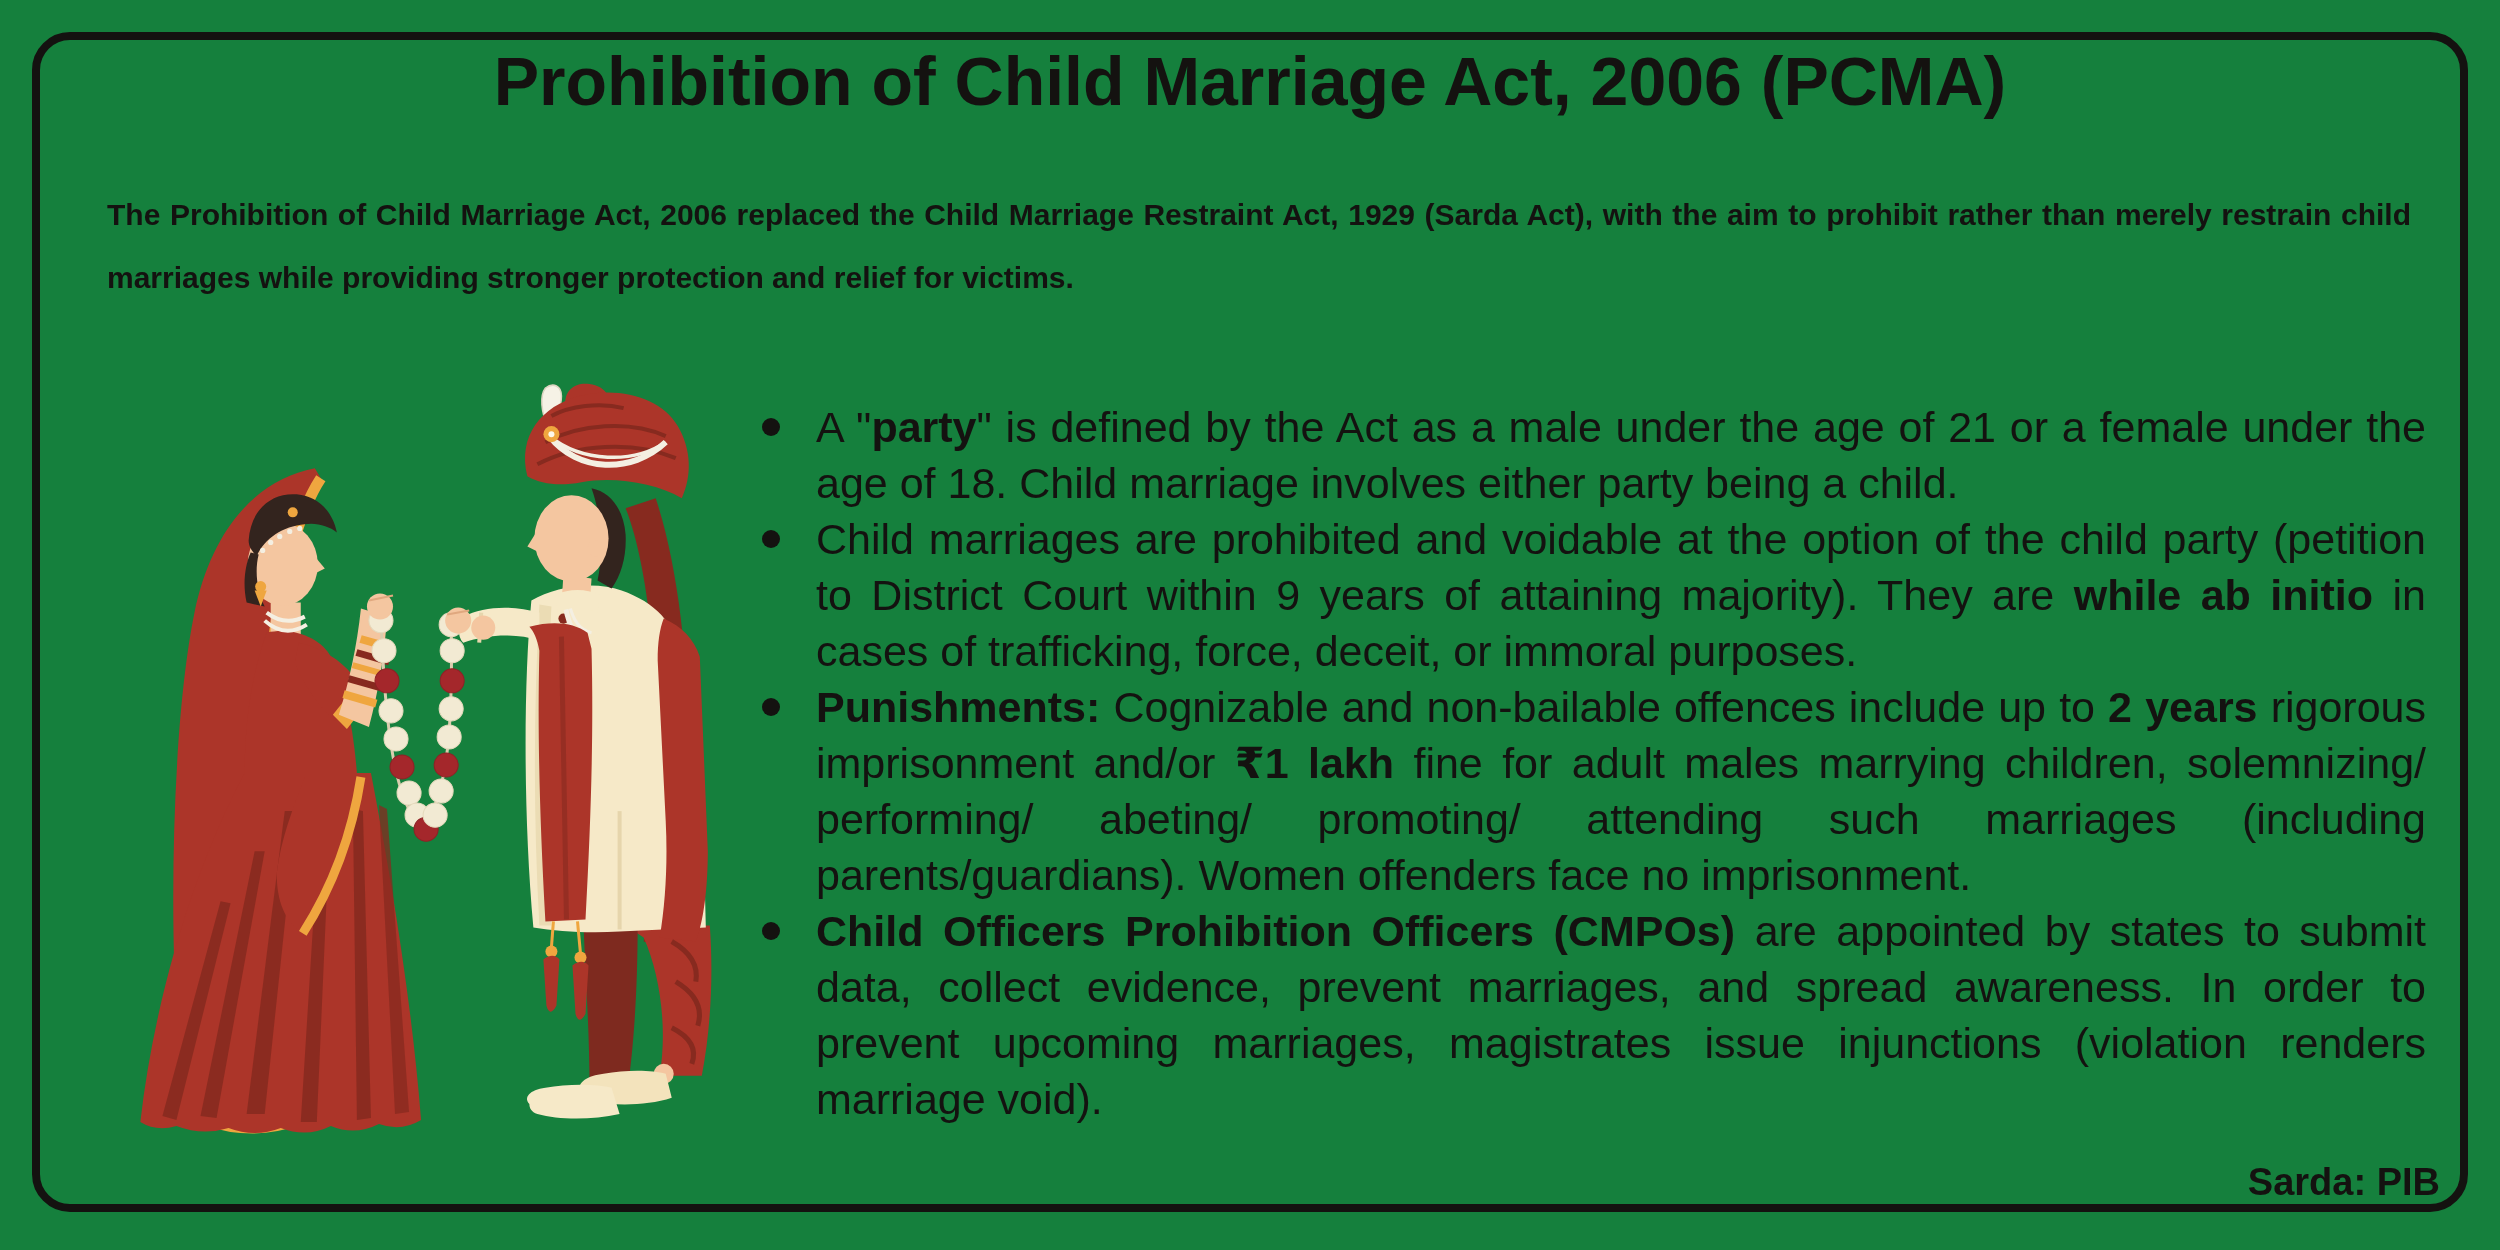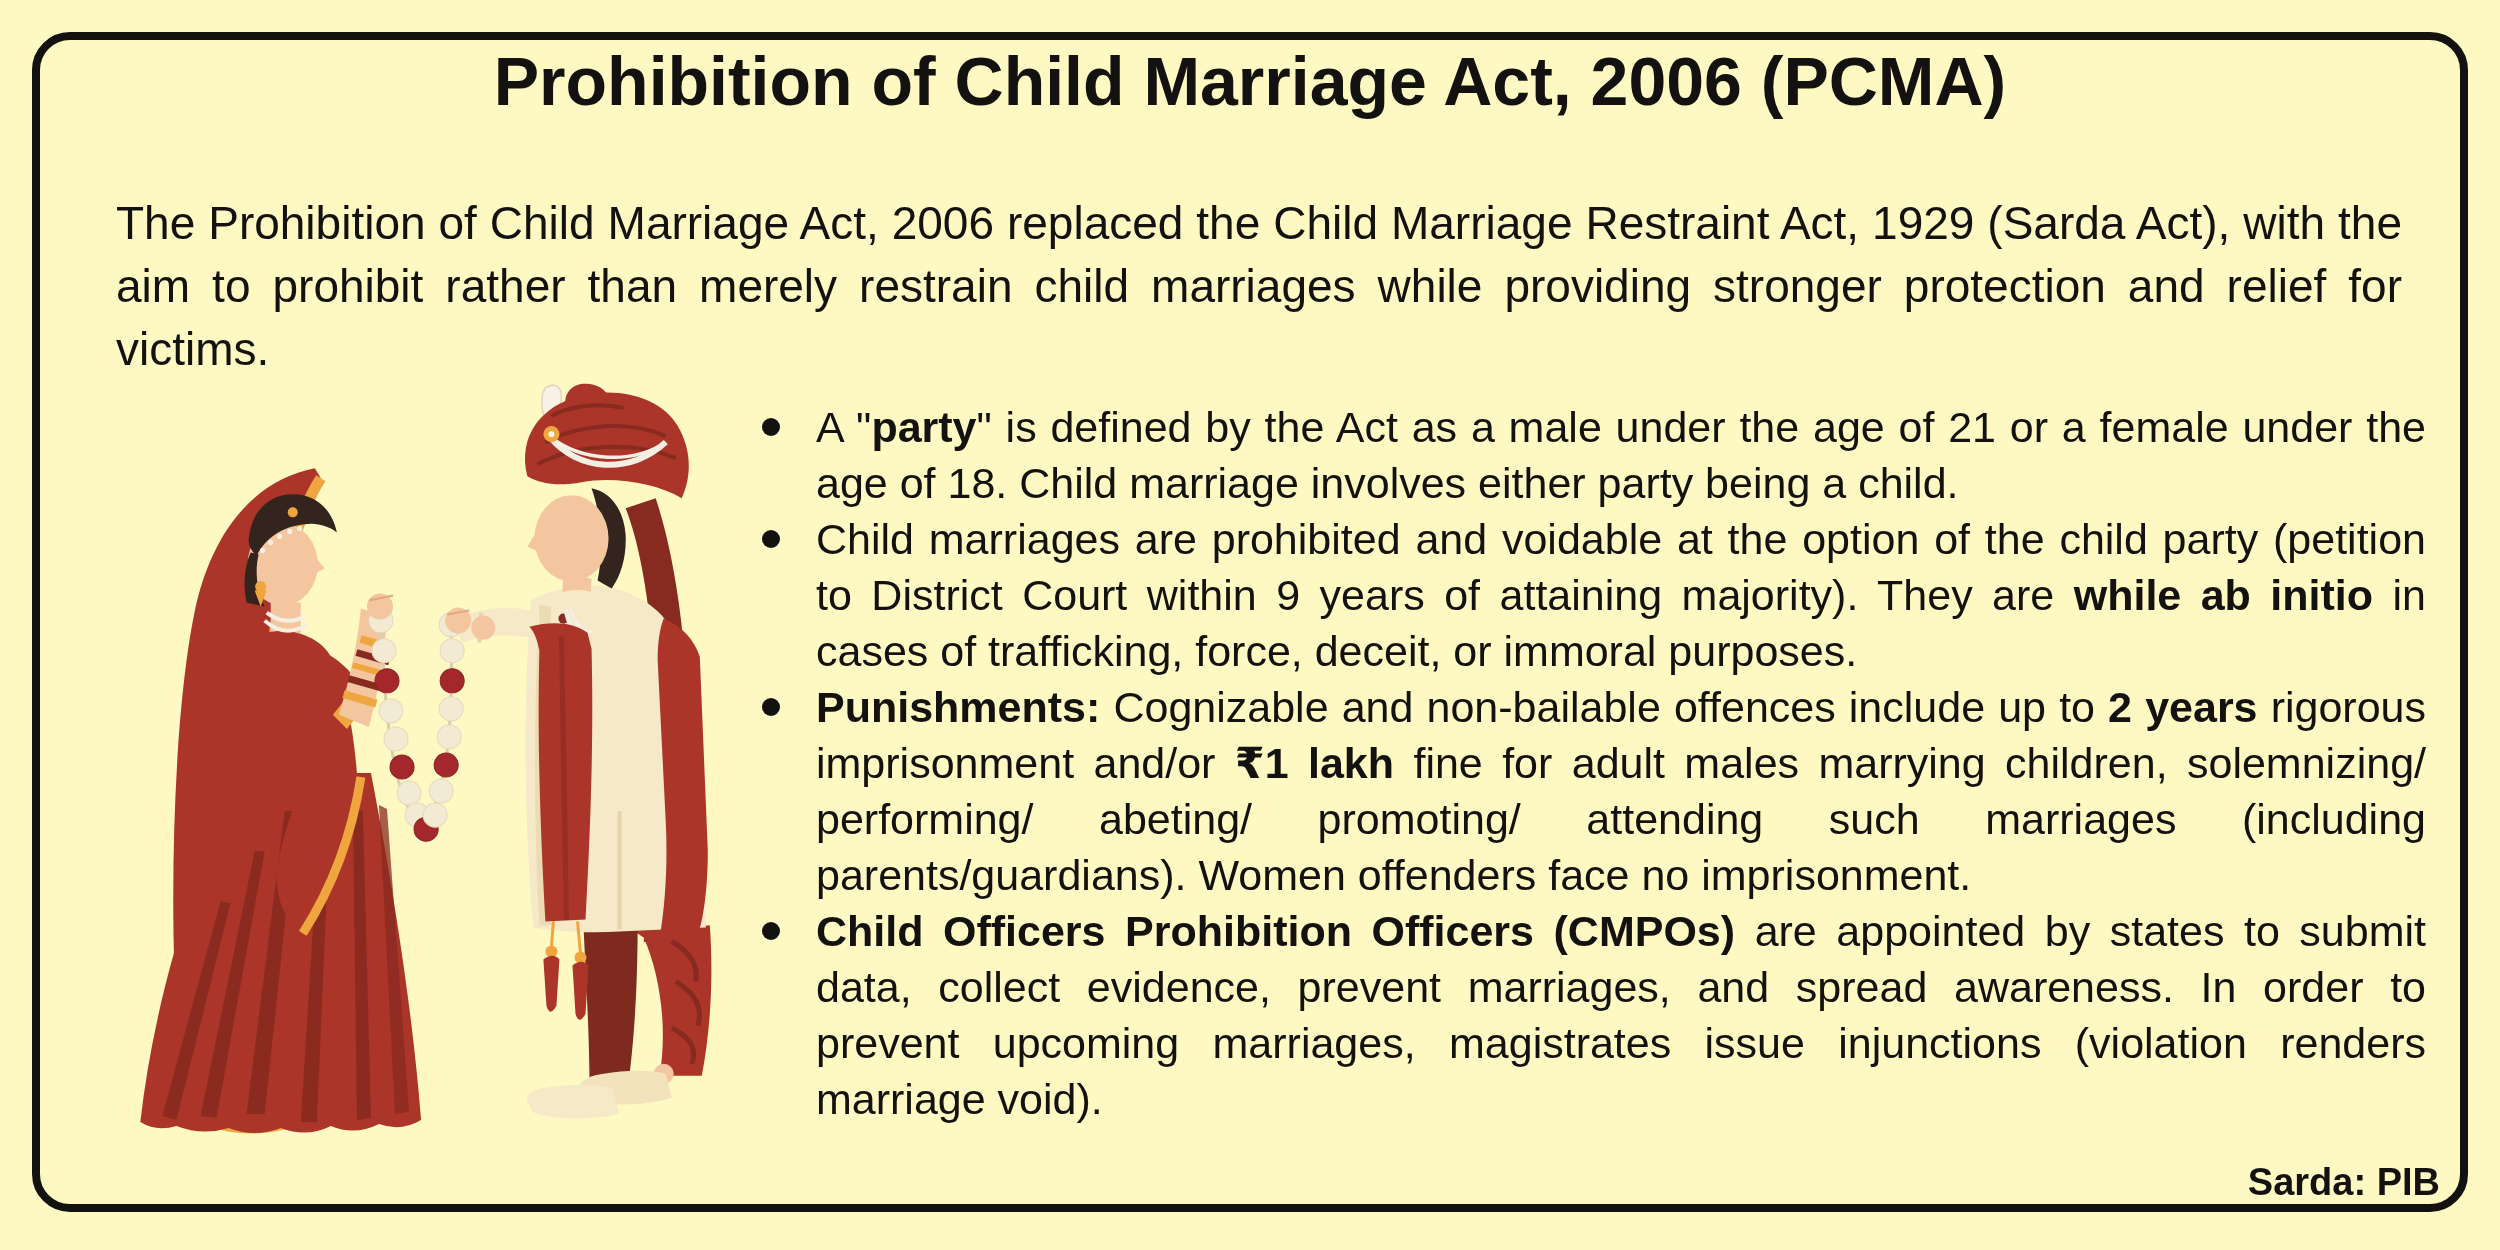--- a/index.html
+++ b/index.html
@@ -1,30 +1,30 @@
 <!DOCTYPE html>
 <html><head>
 <meta charset="utf-8">
 <style>
   html,body{margin:0;padding:0;background:#ffffff;}
   .canvas{
-    position:relative;width:2500px;height:1250px;background:#fef9c3;
+    position:relative;width:2500px;height:1250px;background:#15803d;
     color:#141210;font-family:"Liberation Sans","DejaVu Sans",sans-serif;overflow:hidden;
   }
   .card-border{
     position:absolute;left:32px;top:32px;right:32px;bottom:38px;
     border:8px solid #141210;border-radius:38px;pointer-events:none;
   }
   .title{
     position:absolute;left:0;right:0;top:42px;margin:0;text-align:center;
     font-size:68px;font-weight:700;
   }
   .intro{
-    position:absolute;left:100px;right:82px;top:176px;margin:16px;
-    font-size:46px;line-height:63px;text-align:justify;font-weight:400;
+    position:absolute;left:100px;right:82px;top:176px;margin:7px;
+    font-size:30px;line-height:63px;text-align:justify;font-weight:700;
   }
   .figure{position:absolute;left:58px;top:380px;width:662px;height:772px;margin:0;}
   .figure svg{display:block;width:100%;height:100%;}
   .bullets{
     position:absolute;left:746px;right:74px;top:399px;margin:0;padding:0;list-style:none;
     font-size:43px;line-height:56px;text-align:justify;
   }
   .bullets li{position:relative;padding-left:70px;margin:0;}
   .bullets li::before{
     content:"";position:absolute;left:16px;top:19px;width:18px;height:18px;

